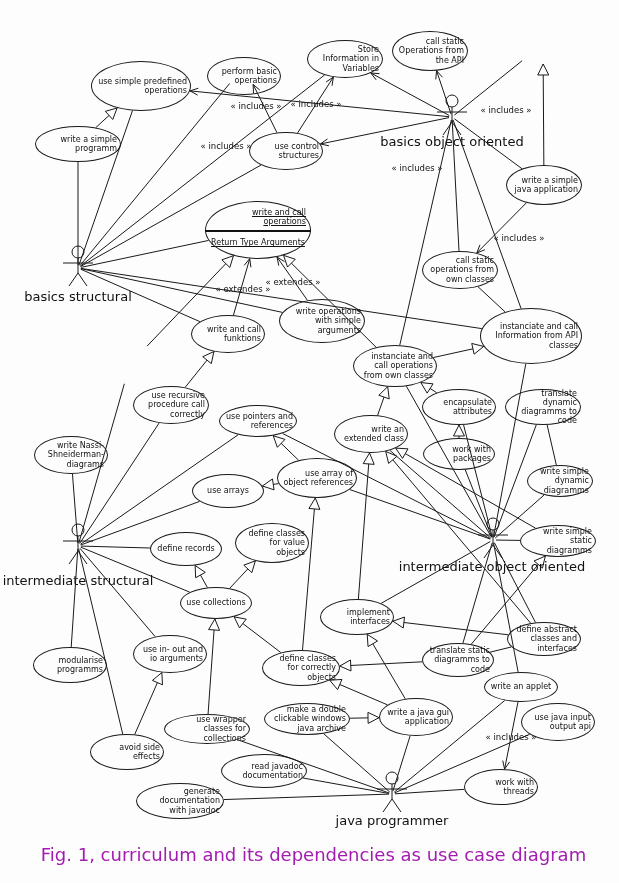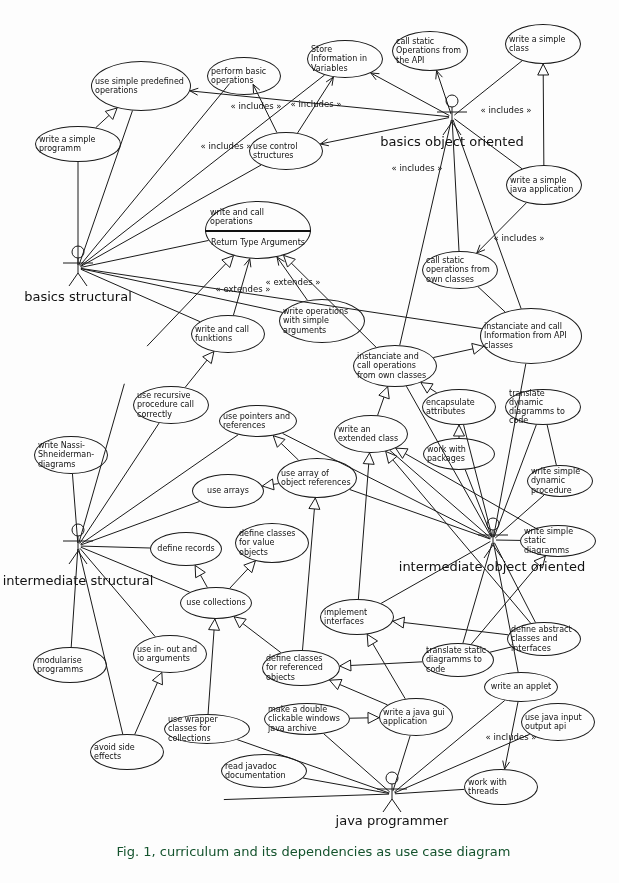--- a/index.html
+++ b/index.html
@@ -1,30 +1,30 @@
 <!DOCTYPE html>
 <html><head>
 <meta charset="utf-8">
 <style>
   html,body{margin:0;padding:0;background:#fdfdfd;}
   #stage{position:relative;width:619px;height:883px;background:#fdfdfd;
          font-family:"DejaVu Sans",sans-serif;color:#111;overflow:hidden;}
   #wires{position:absolute;left:0;top:0;z-index:1;}
   .uc{position:absolute;z-index:2;border:1px solid #1a1a1a;border-radius:50%;
-      display:flex;align-items:center;justify-content:center;text-align:left;
+      display:flex;align-items:center;justify-content:center;text-align:right;
       font-size:8px;line-height:1.15;padding:3px;box-sizing:border-box;background:transparent;}
-  .uc-comp{flex-direction:column;padding:2px 4px;}
+  .uc-comp{flex-direction:column;padding:2px 4px;text-decoration:underline;}
   .uc-comp .half{flex:1;display:flex;align-items:center;justify-content:center;width:100%;}
   .uc-comp .cdiv{position:absolute;left:-1px;right:-1px;top:50%;border-top:2px solid #111;}
   .st{position:absolute;z-index:3;transform:translate(-50%,-50%);font-size:8.5px;
       white-space:nowrap;}
   .actor-label{position:absolute;z-index:3;transform:translate(-50%,-50%);
       font-size:13px;white-space:nowrap;}
   .caption{position:absolute;left:8px;right:0;top:844px;text-align:center;
-      font-size:13px;color:#14532d;z-index:3;}
+      font-size:18px;color:#a21caf;z-index:3;}
 </style>
 </head>
 <body>
 
 <div id="stage">
   <svg id="wires" width="619" height="883">
       <line x1="78.9813316916495" y1="265.1650417796792" x2="132.47292831471248" y2="110.6337626463862" stroke="#1a1a1a" stroke-width="1"></line>
       <line x1="78" y1="265" x2="78" y2="162" stroke="#1a1a1a" stroke-width="1"></line>
       <line x1="79.90470760462043" y1="265.68222327630525" x2="229.61457247022273" y2="83.50515880129524" stroke="#1a1a1a" stroke-width="1"></line>
       <line x1="80.36232828747612" y1="266.150836658867" x2="324.54423011613727" y2="75.01219440347306" stroke="#1a1a1a" stroke-width="1"></line>
@@ -170,21 +170,20 @@
       <line x1="377" y1="789" x2="407" y2="789" stroke="#1a1a1a" stroke-width="1"></line>
       <line x1="392" y1="799" x2="383" y2="812" stroke="#1a1a1a" stroke-width="1"></line>
       <line x1="392" y1="799" x2="401" y2="812" stroke="#1a1a1a" stroke-width="1"></line>
     </svg>
 
   <div class="uc" style="left:91px;top:61px;width:100px;height:50px">use simple predefined operations</div>
   <div class="uc" style="left:35px;top:126px;width:86px;height:36px">write a simple programm</div>
   <div class="uc" style="left:207px;top:57px;width:74px;height:38px">perform basic operations</div>
   <div class="uc" style="left:307px;top:40px;width:76px;height:38px">Store Information in Variables</div>
   <div class="uc" style="left:392px;top:31px;width:76px;height:40px">call static Operations from the API</div>
-  <div class="uc" style="left:505px;top:24px;width:76px;height:40px">write a simple class</div>
   <div class="uc" style="left:249px;top:132px;width:74px;height:38px">use control structures</div>
   <div class="uc" style="left:506px;top:165px;width:76px;height:40px">write a simple java application</div>
 
   <div class="uc uc-comp" style="left:205px;top:201px;width:106px;height:58px">
     <span class="half">write and call operations</span>
     <span class="cdiv"></span>
     <span class="half">Return Type Arguments</span>
   </div>
 
   <div class="uc" style="left:422px;top:251px;width:76px;height:38px">call static operations from own classes</div>
@@ -194,38 +193,39 @@
   <div class="uc" style="left:353px;top:345px;width:84px;height:42px">instanciate and call operations from own classes</div>
   <div class="uc" style="left:133px;top:386px;width:76px;height:38px">use recursive procedure call correctly</div>
   <div class="uc" style="left:219px;top:405px;width:78px;height:32px">use pointers and references</div>
   <div class="uc" style="left:34px;top:436px;width:74px;height:38px">write Nassi-Shneiderman-diagrams</div>
   <div class="uc" style="left:422px;top:389px;width:74px;height:36px">encapsulate attributes</div>
   <div class="uc" style="left:505px;top:389px;width:76px;height:36px">translate dynamic diagramms to code</div>
   <div class="uc" style="left:334px;top:415px;width:74px;height:38px">write an extended class</div>
   <div class="uc" style="left:423px;top:438px;width:72px;height:32px">work with packages</div>
   <div class="uc" style="left:277px;top:458px;width:80px;height:40px">use array of object references</div>
   <div class="uc" style="left:192px;top:474px;width:72px;height:34px">use arrays</div>
-  <div class="uc" style="left:527px;top:465px;width:66px;height:32px">write simple dynamic procedure</div>
+  <div class="uc" style="left:527px;top:465px;width:66px;height:32px">write simple dynamic diagramms</div>
   <div class="uc" style="left:150px;top:532px;width:72px;height:34px">define records</div>
   <div class="uc" style="left:520px;top:525px;width:76px;height:32px">write simple static diagramms</div>
   <div class="uc" style="left:235px;top:523px;width:74px;height:40px">define classes for value objects</div>
   <div class="uc" style="left:180px;top:587px;width:72px;height:32px">use collections</div>
   <div class="uc" style="left:507px;top:622px;width:74px;height:34px">define abstract classes and interfaces</div>
   <div class="uc" style="left:320px;top:599px;width:74px;height:36px">implement interfaces</div>
   <div class="uc" style="left:133px;top:635px;width:74px;height:38px">use in- out and io arguments</div>
   <div class="uc" style="left:33px;top:647px;width:74px;height:36px">modularise programms</div>
   <div class="uc" style="left:422px;top:643px;width:72px;height:34px">translate static diagramms to code</div>
-  <div class="uc" style="left:262px;top:650px;width:78px;height:36px">define classes for referenced objects</div>
+  <div class="uc" style="left:262px;top:650px;width:78px;height:36px">define classes for correctly objects</div>
   <div class="uc" style="left:484px;top:672px;width:74px;height:30px">write an applet</div>
   <div class="uc" style="left:521px;top:703px;width:74px;height:38px">use java input output api</div>
   <div class="uc" style="left:379px;top:698px;width:74px;height:38px">write a java gui application</div>
   <div class="uc" style="left:164px;top:714px;width:86px;height:30px">use wrapper classes for collections</div>
   <div class="uc" style="left:264px;top:703px;width:86px;height:32px">make a double clickable windows java archive</div>
   <div class="uc" style="left:90px;top:734px;width:74px;height:36px">avoid side effects</div>
   <div class="uc" style="left:221px;top:754px;width:86px;height:34px">read javadoc documentation</div>
+  <div class="uc" style="left:136px;top:783px;width:88px;height:36px">generate documentation with javadoc</div>
   <div class="uc" style="left:464px;top:769px;width:74px;height:36px">work with threads</div>
 
   <div class="st" style="left:256px;top:106px">« includes »</div>
   <div class="st" style="left:316px;top:104px">« includes »</div>
   <div class="st" style="left:226px;top:146px">« includes »</div>
   <div class="st" style="left:506px;top:110px">« includes »</div>
   <div class="st" style="left:417px;top:168px">« includes »</div>
   <div class="st" style="left:519px;top:238px">« includes »</div>
   <div class="st" style="left:293px;top:282px">« extendes »</div>
   <div class="st" style="left:243px;top:289px">« extendes »</div>

